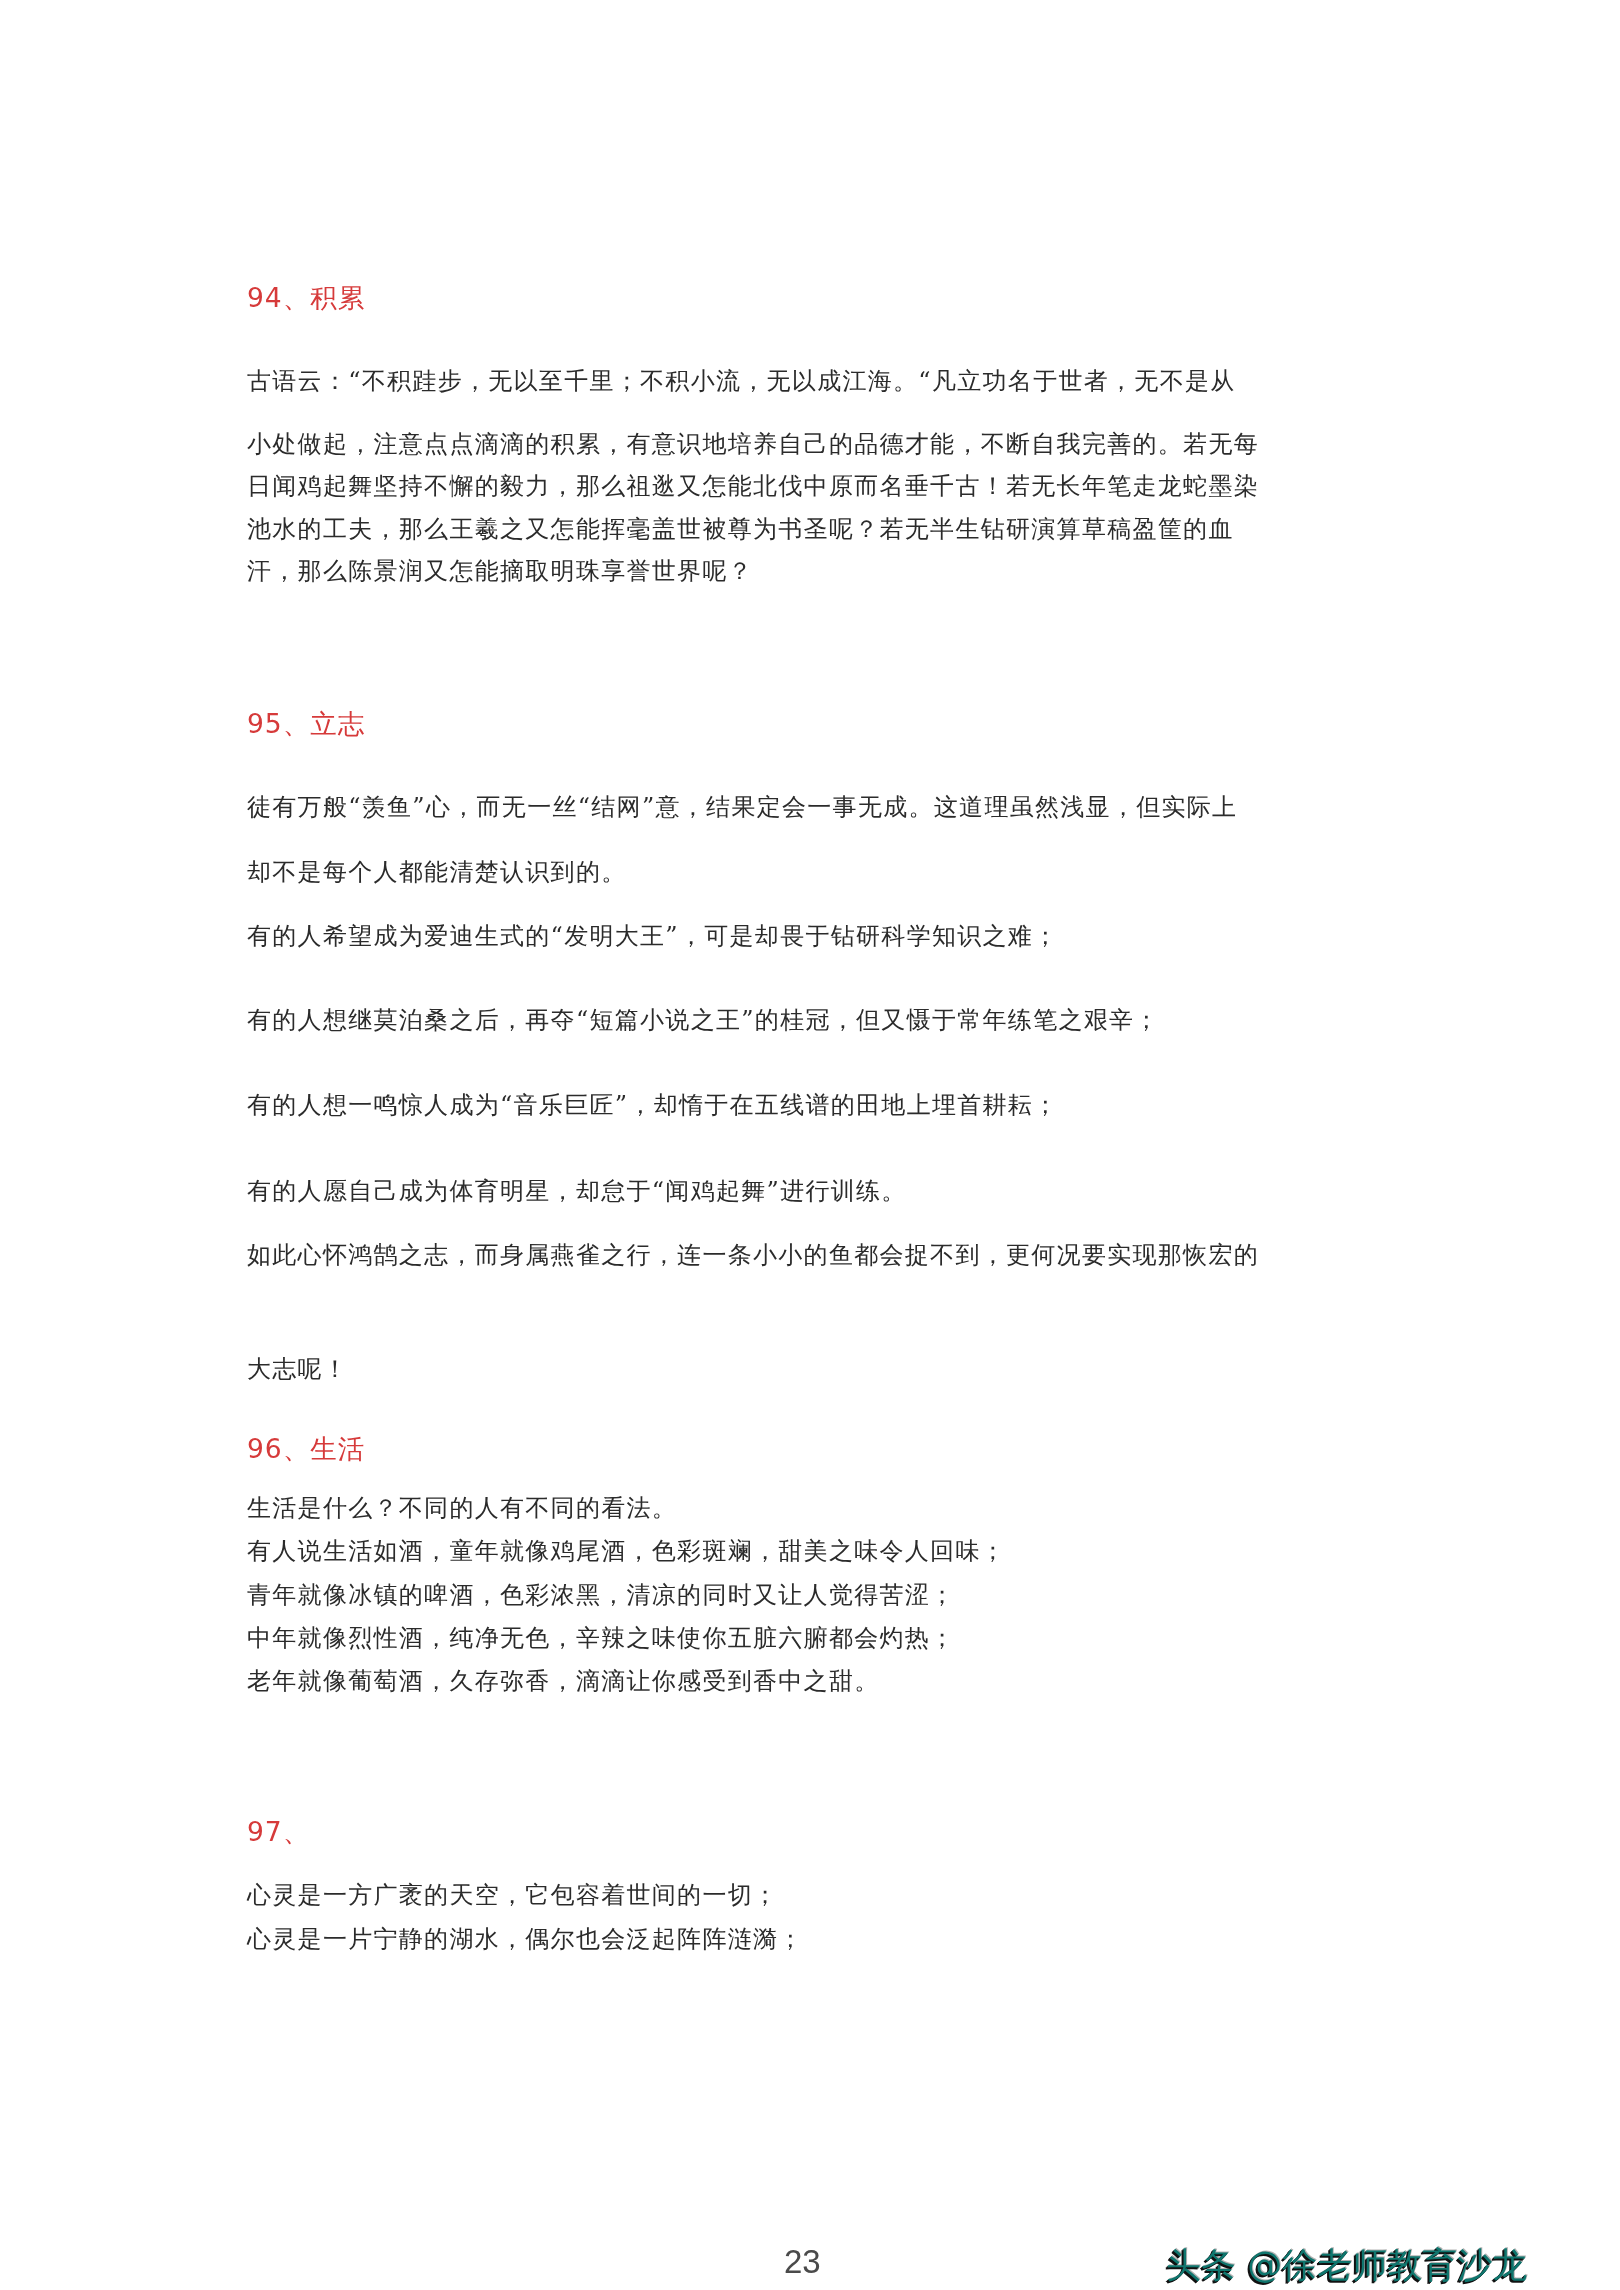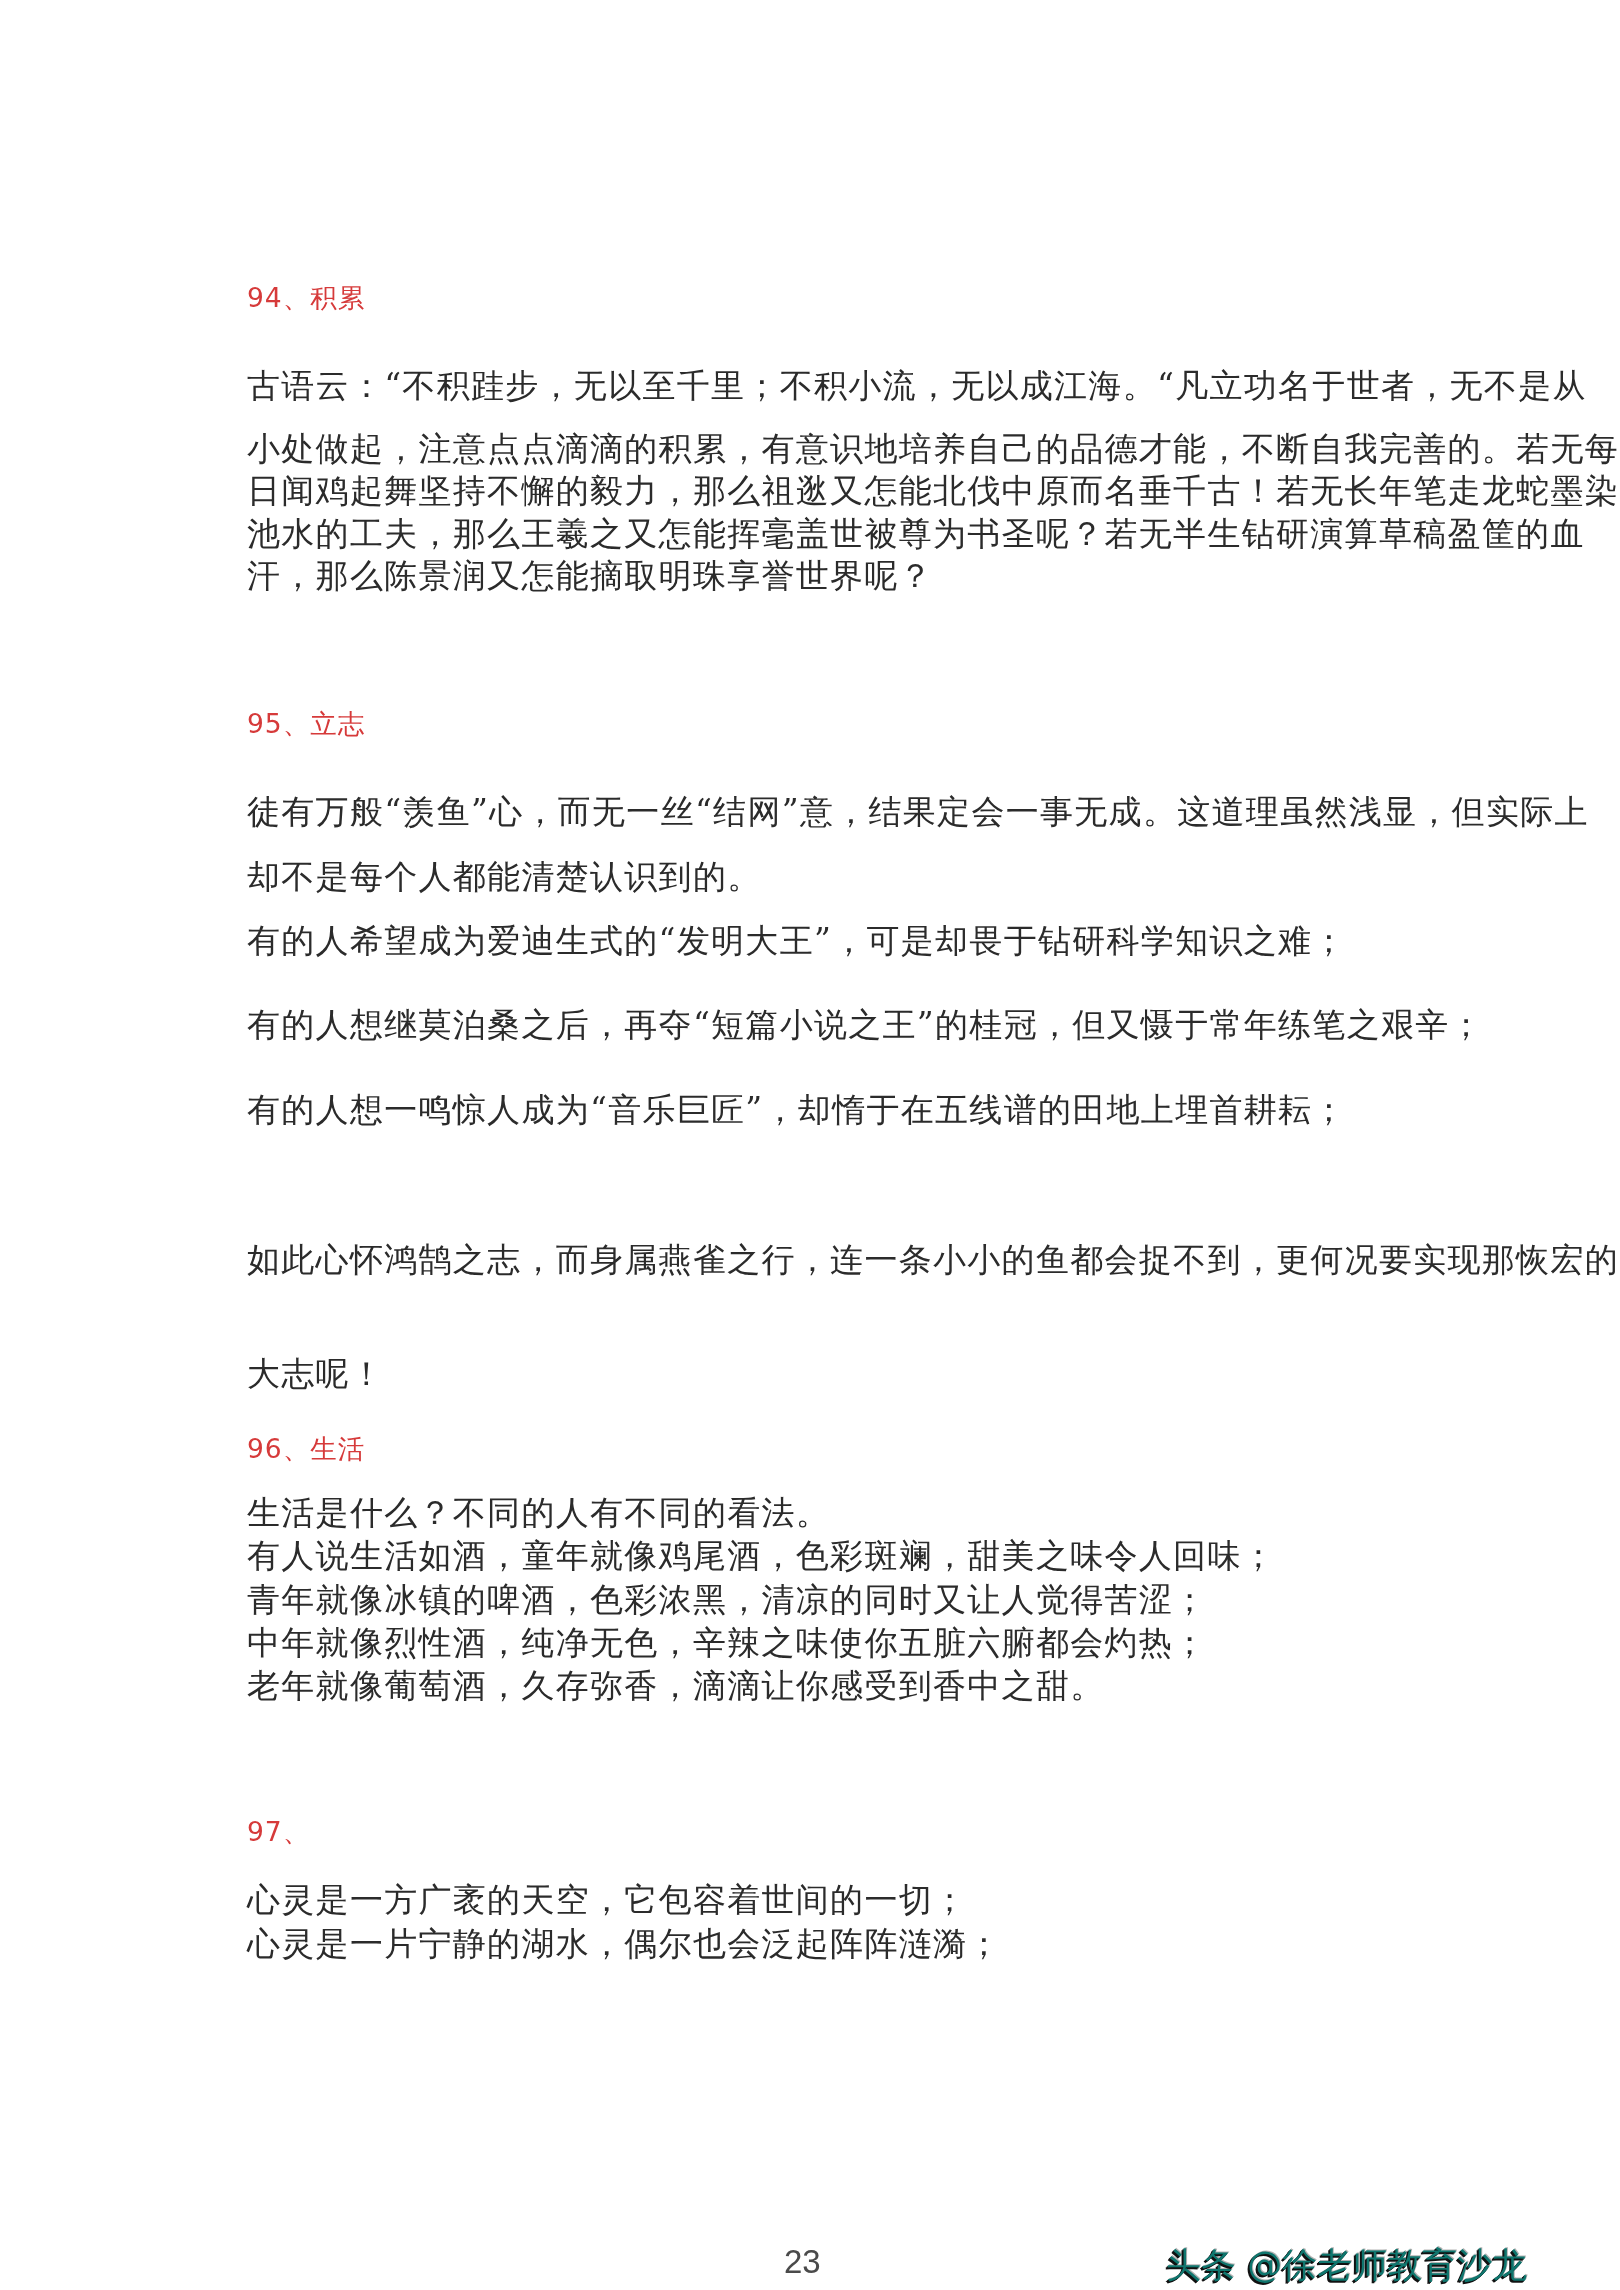--- a/index.html
+++ b/index.html
@@ -26,21 +26,21 @@
       font-family: "DejaVu Sans", "Liberation Sans", sans-serif;
       font-size: 26.5px;
       color: #d63a3a;
       letter-spacing: 1px;
       line-height: 1;
       white-space: nowrap;
     }
     .line {
       position: absolute;
       left: 247px;
-      font-size: 33px;
+      font-size: 24px;
       line-height: 1;
       white-space: nowrap;
       color: #2b2b2b;
       letter-spacing: 1.3px;
     }
     .page-number {
       position: absolute;
       left: 784px;
       top: 2217px;
       font-family: "Liberation Sans", sans-serif;
@@ -72,20 +72,21 @@
   <div class="line" style="top:446px;">日闻鸡起舞坚持不懈的毅力，那么祖逖又怎能北伐中原而名垂千古！若无长年笔走龙蛇墨染</div>
   <div class="line" style="top:489px;">池水的工夫，那么王羲之又怎能挥毫盖世被尊为书圣呢？若无半生钻研演算草稿盈筐的血</div>
   <div class="line" style="top:531px;">汗，那么陈景润又怎能摘取明珠享誉世界呢？</div>
 
   <div class="heading" style="top:683px;">95、立志</div>
   <div class="line" style="top:767px;">徒有万般“羡鱼”心，而无一丝“结网”意，结果定会一事无成。这道理虽然浅显，但实际上</div>
   <div class="line" style="top:832px;">却不是每个人都能清楚认识到的。</div>
   <div class="line" style="top:896px;">有的人希望成为爱迪生式的“发明大王”，可是却畏于钻研科学知识之难；</div>
   <div class="line" style="top:980px;">有的人想继莫泊桑之后，再夺“短篇小说之王”的桂冠，但又慑于常年练笔之艰辛；</div>
   <div class="line" style="top:1065px;">有的人想一鸣惊人成为“音乐巨匠”，却惰于在五线谱的田地上埋首耕耘；</div>
+  <div class="line" style="top:1151px;">有的人愿自己成为体育明星，却怠于“闻鸡起舞”进行训练。</div>
   <div class="line" style="top:1215px;">如此心怀鸿鹄之志，而身属燕雀之行，连一条小小的鱼都会捉不到，更何况要实现那恢宏的</div>
   <div class="line" style="top:1329px;">大志呢！</div>
 
   <div class="heading" style="top:1408px;">96、生活</div>
   <div class="line" style="top:1468px;">生活是什么？不同的人有不同的看法。</div>
   <div class="line" style="top:1511px;">有人说生活如酒，童年就像鸡尾酒，色彩斑斓，甜美之味令人回味；</div>
   <div class="line" style="top:1555px;">青年就像冰镇的啤酒，色彩浓黑，清凉的同时又让人觉得苦涩；</div>
   <div class="line" style="top:1598px;">中年就像烈性酒，纯净无色，辛辣之味使你五脏六腑都会灼热；</div>
   <div class="line" style="top:1641px;">老年就像葡萄酒，久存弥香，滴滴让你感受到香中之甜。</div>
 

